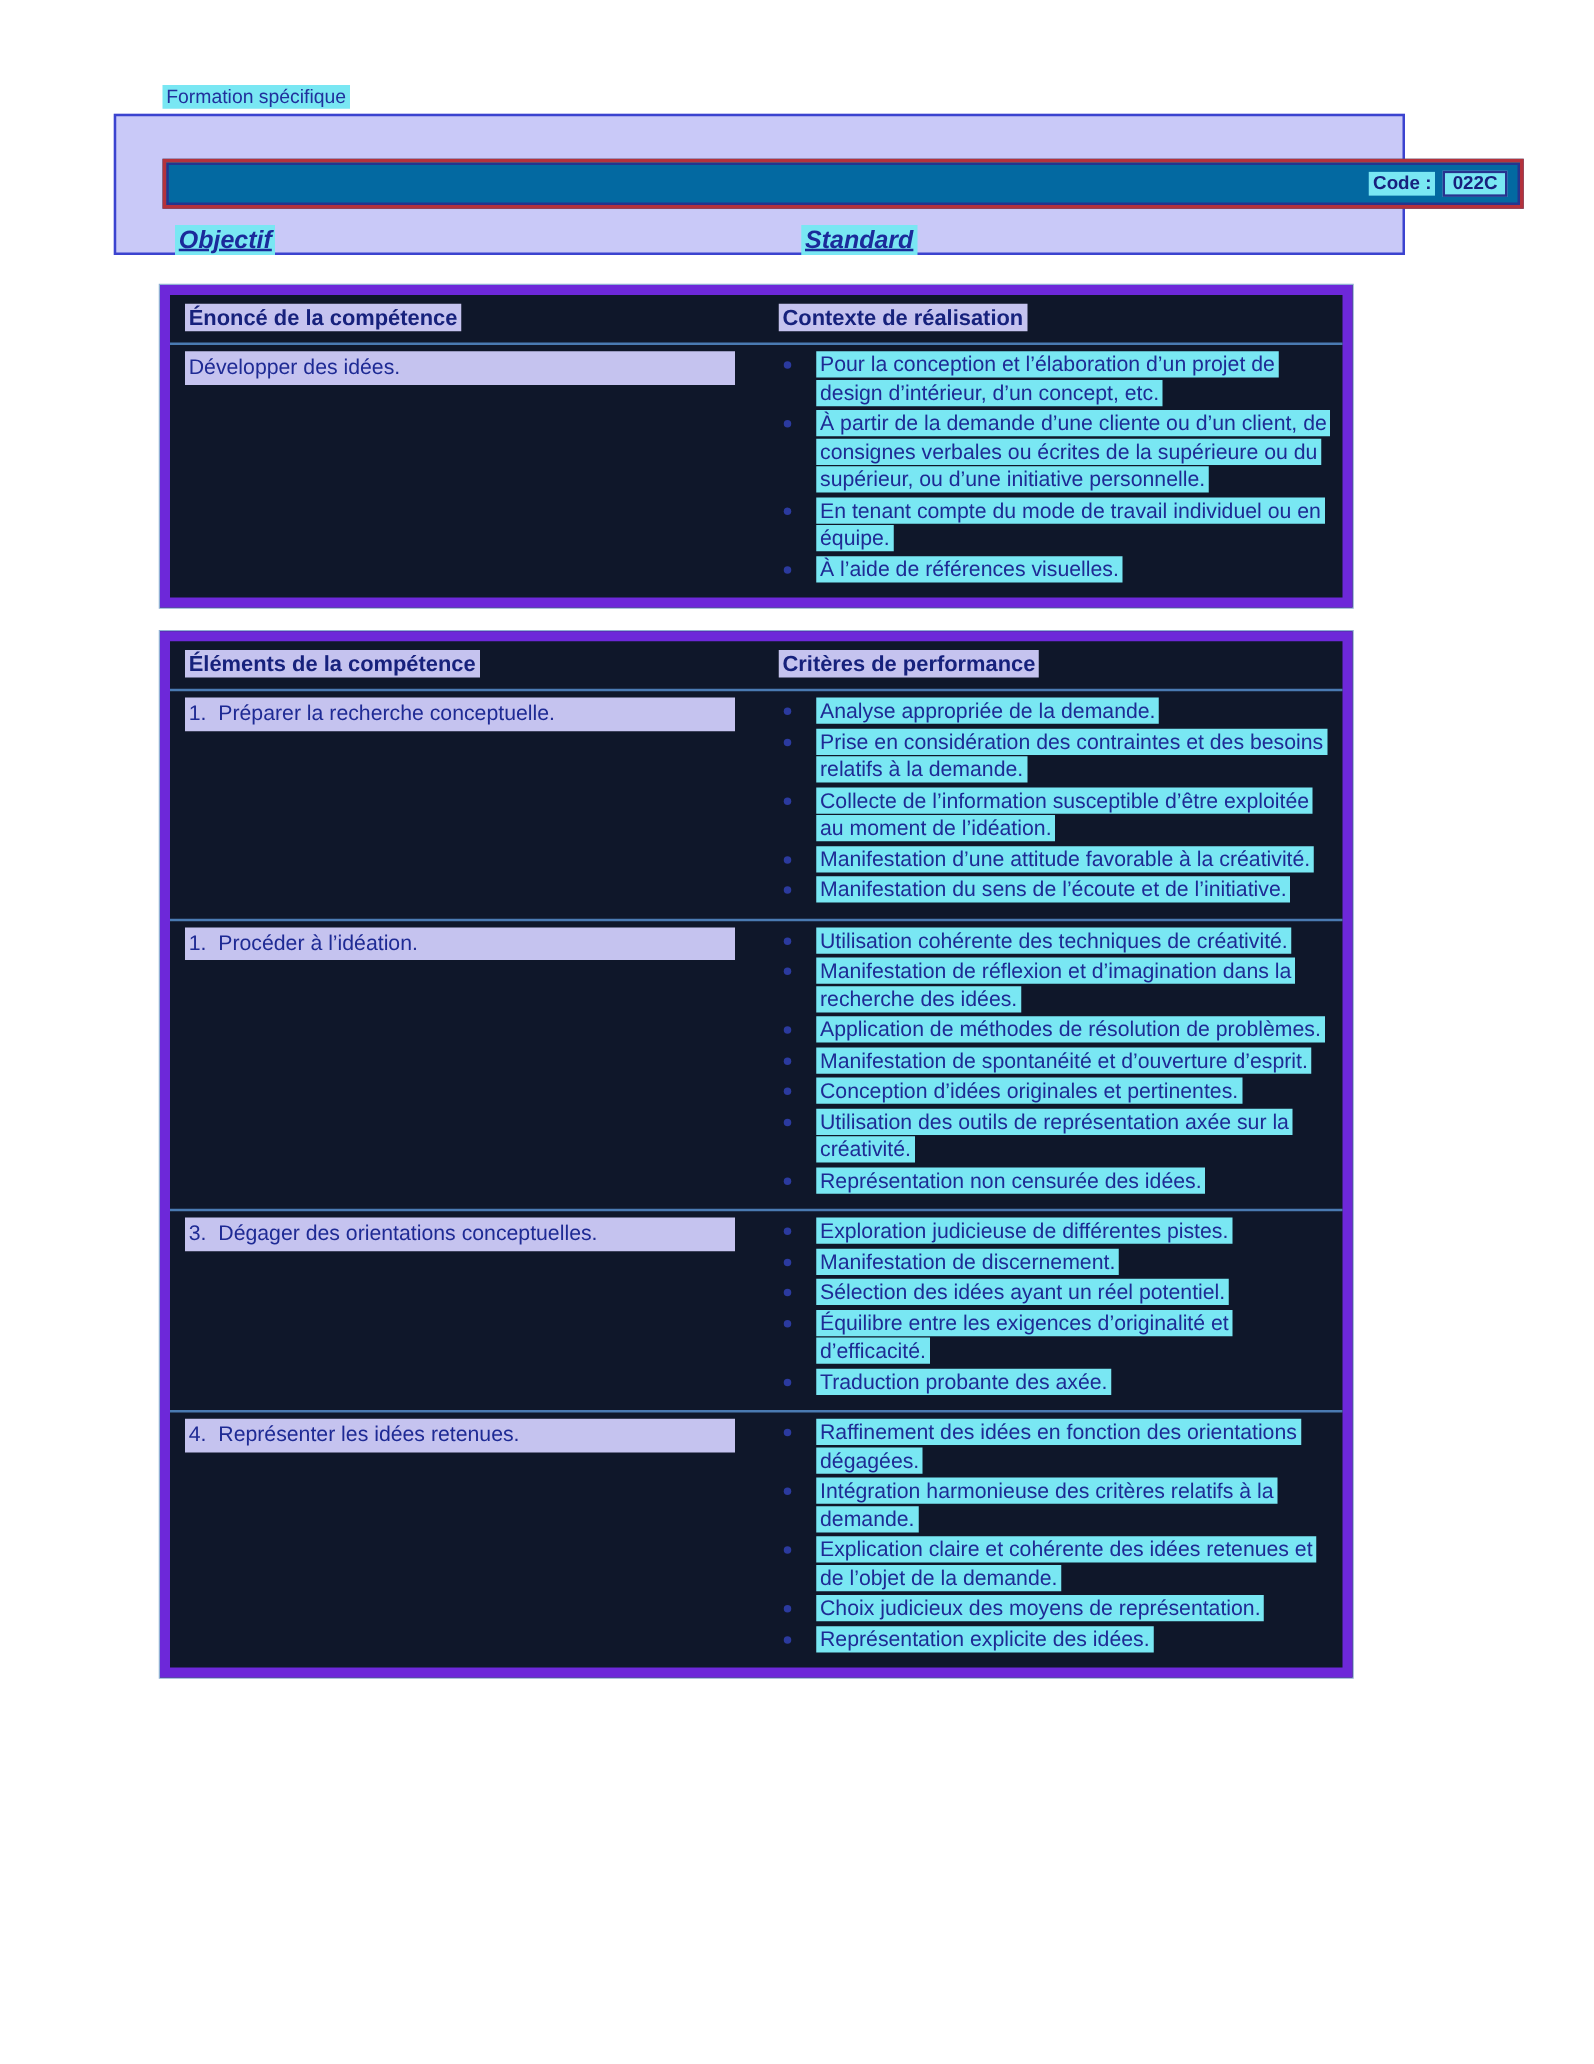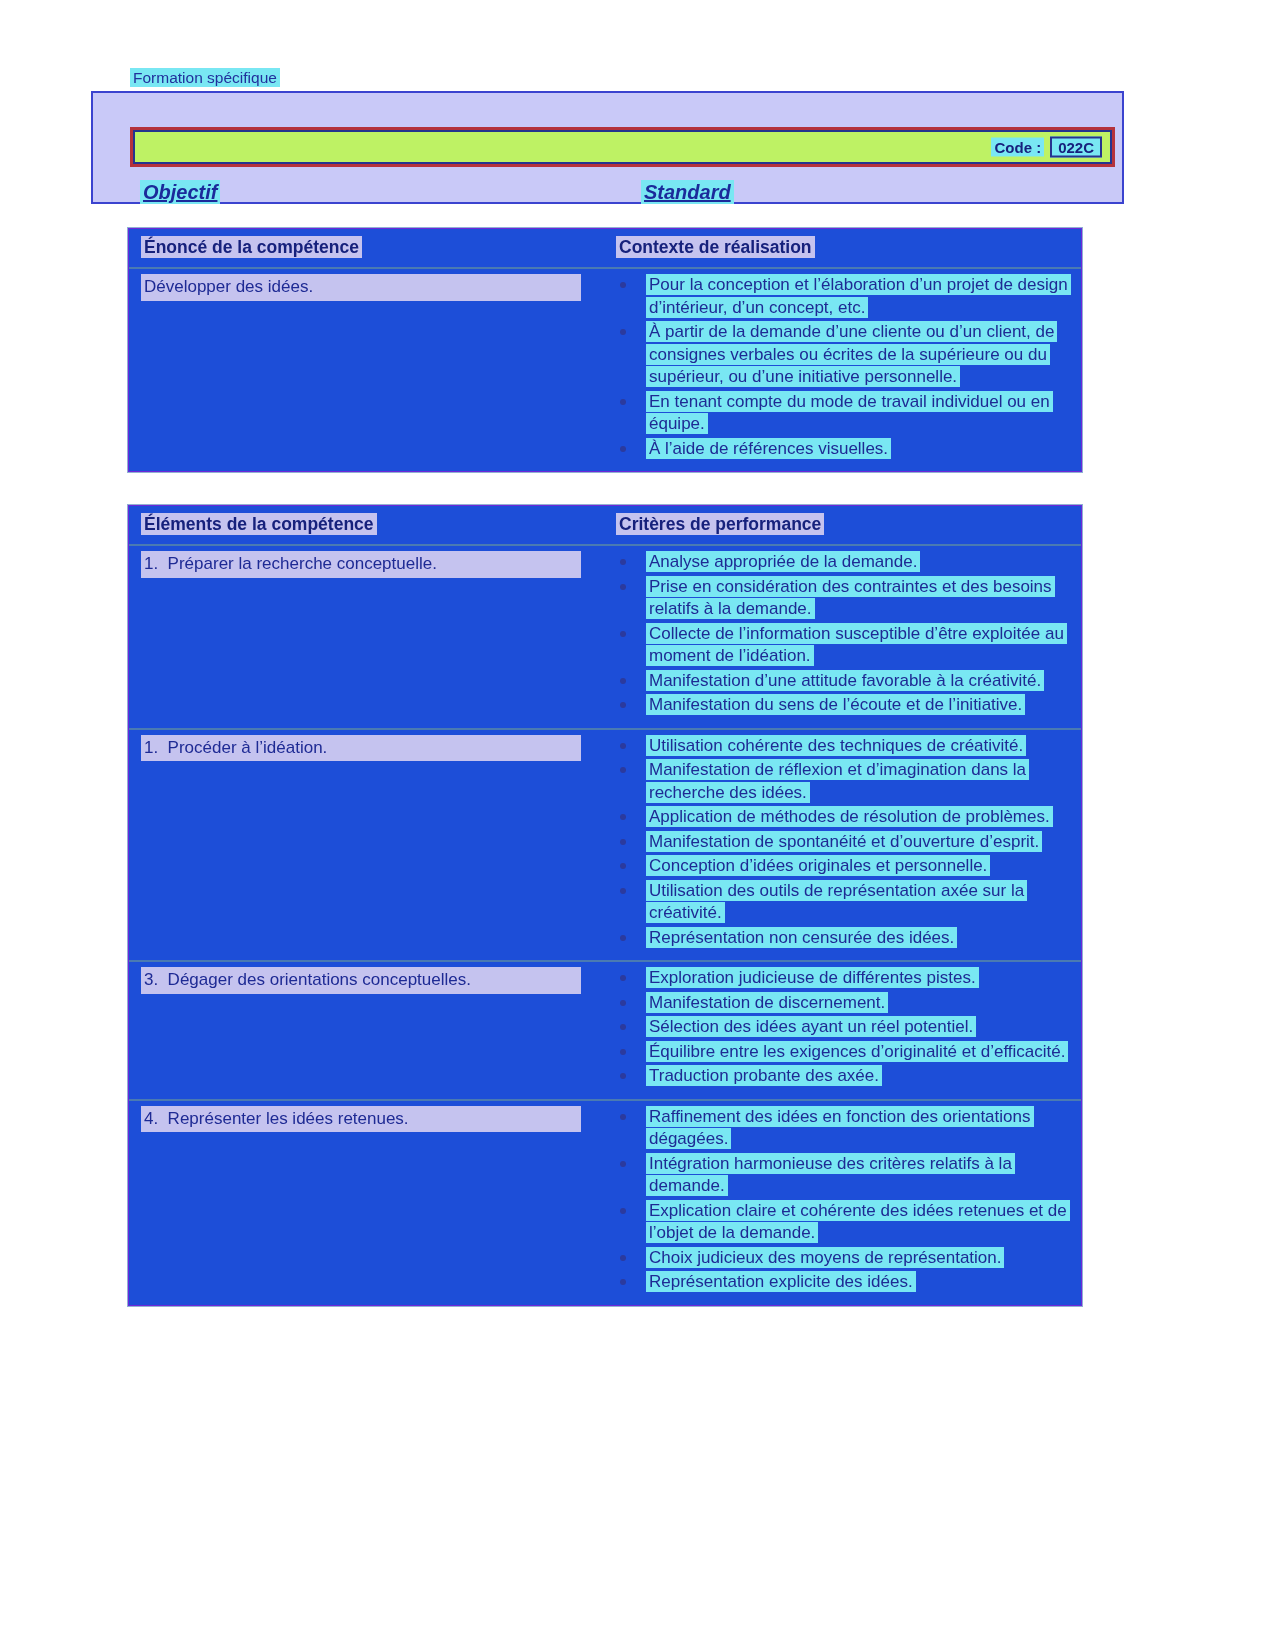--- a/index.html
+++ b/index.html
@@ -42,23 +42,23 @@
     width: 1033px;
     height: 113px;
     background: #c9c9f8;
     border: 2px solid #3b43cf;
     box-sizing: border-box;
   }
   .title-bar {
     position: absolute;
     left: 37px;
     top: 34px;
-    width: 985px;
+    width: 1089px;
     height: 40px;
-    background: #bef264;
+    background: #0369a1;
     border: 3px solid #b4323c;
     box-sizing: border-box;
     box-shadow: inset 0 0 0 2px #24348f;
   }
   .code-group {
     position: absolute;
     right: 10px;
     top: 50%;
     transform: translateY(-50%);
     display: flex;
@@ -85,22 +85,22 @@
     text-align: center;
   }
   .heading-objectif { left: 47px; }
   .heading-standard { left: 524px; margin-left: 24px; }
 
   
   .table {
     position: absolute;
     left: 128px;
     width: 954px;
-    background: #1d4ed8;
-    border: 1px solid #6d28d9;
+    background: #0f172a;
+    border: 8px solid #6d28d9;
     box-shadow: 0 0 0 1px #8fb0d4;
     box-sizing: border-box;
   }
   .table-1 { top: 228px; }
   .table-2 { top: 505px; }
   .thead {
     display: grid;
     grid-template-columns: 455px 1fr;
     padding: 8px 8px 9px 12px;
     border-bottom: 2px solid #4a7ab2;
@@ -246,21 +246,21 @@
         <div class="bullet">
           <span class="dot"></span>
           <span class="bullet-text"><span class="hl-cyan">Application de méthodes de résolution de problèmes.</span></span>
         </div>
         <div class="bullet">
           <span class="dot"></span>
           <span class="bullet-text"><span class="hl-cyan">Manifestation de spontanéité et d’ouverture d’esprit.</span></span>
         </div>
         <div class="bullet">
           <span class="dot"></span>
-          <span class="bullet-text"><span class="hl-cyan">Conception d’idées originales et personnelle.</span></span>
+          <span class="bullet-text"><span class="hl-cyan">Conception d’idées originales et pertinentes.</span></span>
         </div>
         <div class="bullet">
           <span class="dot"></span>
           <span class="bullet-text"><span class="hl-cyan">Utilisation des outils de représentation axée sur la créativité.</span></span>
         </div>
         <div class="bullet">
           <span class="dot"></span>
           <span class="bullet-text"><span class="hl-cyan">Représentation non censurée des idées.</span></span>
         </div>
       </div>

